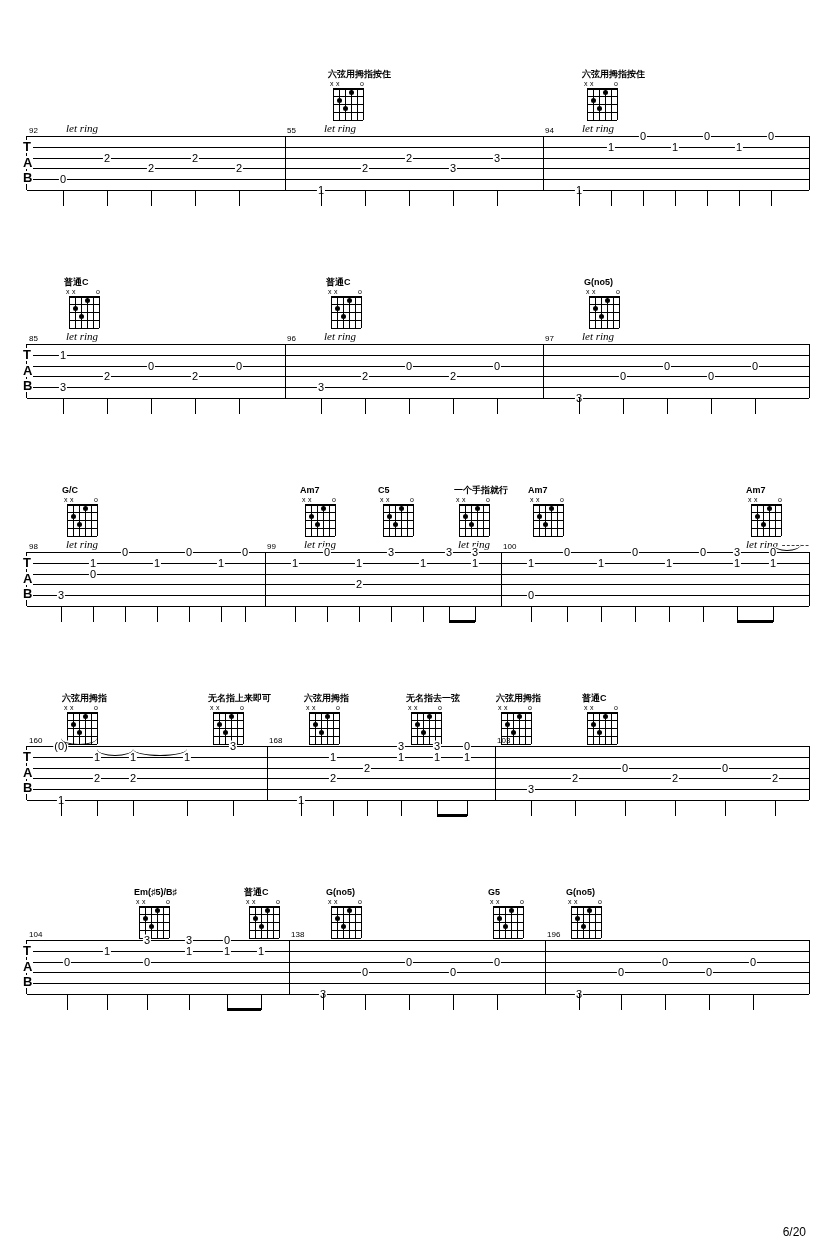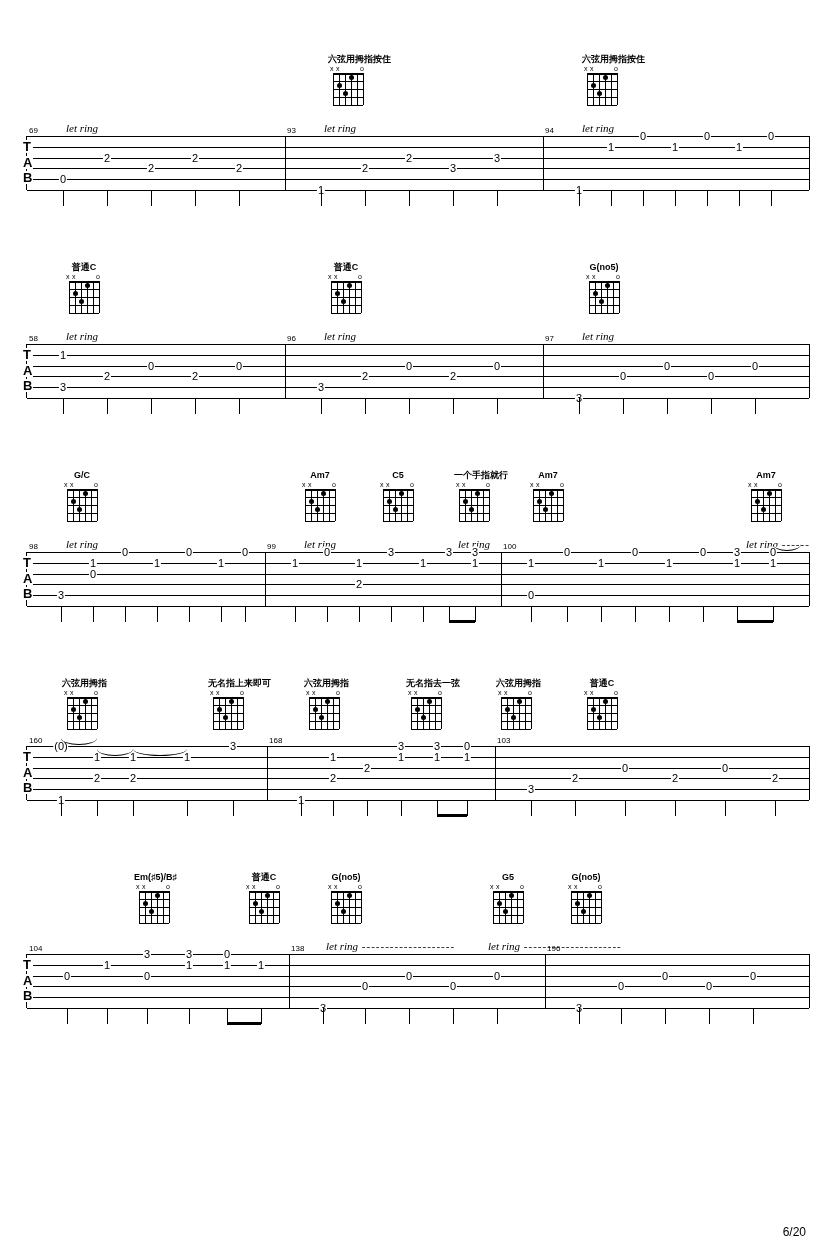--- a/index.html
+++ b/index.html
@@ -1,19 +1,19 @@
 <!DOCTYPE html>
 <html><head>
 <meta charset="utf-8">
 <style>
   html,body{margin:0;padding:0;background:#fff;font-family:"Times New Roman",serif;color:#000}
   .page{width:836px;height:1257px;position:relative;padding:48px 26px 24px 26px;box-sizing:border-box}
   .system{margin-bottom:44px;position:relative}
   .chord-row{position:relative;height:74px}
-  .chord-block{position:absolute;bottom:15px;width:40px;text-align:center}
+  .chord-block{position:absolute;bottom:0;width:40px;}
   .chord-label{font-size:9px;font-weight:bold;font-family:Arial,"Microsoft YaHei",sans-serif;line-height:1.1;margin-bottom:2px;white-space:nowrap}
   .chord-label.cjk{font-family:"Microsoft YaHei","SimHei",sans-serif}
   .chord-dia{width:34px;height:40px;margin:0 auto;position:relative}
   .chord-dia .nut{position:absolute;left:2px;right:2px;top:6px;height:2px;background:#000}
   .chord-dia .v{position:absolute;top:6px;bottom:2px;width:1px;background:#000}
   .chord-dia .h{position:absolute;left:2px;right:2px;height:1px;background:#000}
   .chord-dia .xo{position:absolute;top:-2px;font-size:7px;font-family:Arial,sans-serif}
   .chord-dia .dot{position:absolute;width:5px;height:5px;border-radius:50%;background:#000}
   .letring-row{position:relative;height:14px}
   .letring{position:absolute;font-style:italic;font-size:11px;font-family:"Times New Roman",serif;white-space:nowrap}
@@ -100,33 +100,33 @@
           <div class="line" style="top: 10.8px;"></div>
           <div class="line" style="top: 21.6px;"></div>
           <div class="line" style="top: 32.4px;"></div>
           <div class="line" style="top: 43.2px;"></div>
           <div class="line" style="top: 54px;"></div>
           <div class="tab-clef">
             <span>T</span>
             <span>A</span>
             <span>B</span>
           </div>
-          <div class="barnum" style="left: 2px;">69</div>
+          <div class="barnum" style="left: 2px;">92</div>
           <div class="note" style="left: 36px; top: 43.2px;">0</div>
           <div class="stem" style="left: 36px;"></div>
           <div class="note" style="left: 80px; top: 21.6px;">2</div>
           <div class="stem" style="left: 80px;"></div>
           <div class="note" style="left: 124px; top: 32.4px;">2</div>
           <div class="stem" style="left: 124px;"></div>
           <div class="note" style="left: 168px; top: 21.6px;">2</div>
           <div class="stem" style="left: 168px;"></div>
           <div class="note" style="left: 212px; top: 32.4px;">2</div>
           <div class="stem" style="left: 212px;"></div>
           <div class="barline" style="left: 258px;"></div>
-          <div class="barnum" style="left: 260px;">93</div>
+          <div class="barnum" style="left: 260px;">55</div>
           <div class="note" style="left: 294px; top: 54px;">1</div>
           <div class="stem" style="left: 294px;"></div>
           <div class="note" style="left: 338px; top: 32.4px;">2</div>
           <div class="stem" style="left: 338px;"></div>
           <div class="note" style="left: 382px; top: 21.6px;">2</div>
           <div class="stem" style="left: 382px;"></div>
           <div class="note" style="left: 426px; top: 32.4px;">3</div>
           <div class="stem" style="left: 426px;"></div>
           <div class="note" style="left: 470px; top: 21.6px;">3</div>
           <div class="stem" style="left: 470px;"></div>
@@ -240,21 +240,21 @@
           <div class="line" style="top: 10.8px;"></div>
           <div class="line" style="top: 21.6px;"></div>
           <div class="line" style="top: 32.4px;"></div>
           <div class="line" style="top: 43.2px;"></div>
           <div class="line" style="top: 54px;"></div>
           <div class="tab-clef">
             <span>T</span>
             <span>A</span>
             <span>B</span>
           </div>
-          <div class="barnum" style="left: 2px;">58</div>
+          <div class="barnum" style="left: 2px;">85</div>
           <div class="note" style="left: 36px; top: 43.2px;">3</div>
           <div class="stem" style="left: 36px;"></div>
           <div class="note" style="left: 36px; top: 10.8px;">1</div>
           <div class="stem" style="left: 36px;"></div>
           <div class="note" style="left: 80px; top: 32.4px;">2</div>
           <div class="stem" style="left: 80px;"></div>
           <div class="note" style="left: 124px; top: 21.6px;">0</div>
           <div class="stem" style="left: 124px;"></div>
           <div class="note" style="left: 168px; top: 32.4px;">2</div>
           <div class="stem" style="left: 168px;"></div>
@@ -888,24 +888,20 @@
               <div class="xo" style="left: 11px;"></div>
               <div class="xo" style="left: 17px;"></div>
               <div class="xo" style="left: 23px;"></div>
               <div class="xo" style="left: 29px;">o</div>
               <div class="dot" style="top: 16px; left: 6px;"></div>
               <div class="dot" style="top: 24px; left: 12px;"></div>
               <div class="dot" style="top: 8px; left: 18px;"></div>
             </div>
           </div>
         </div>
-        <div class="letring-row">
-          <div class="letring" style="left: 300px;">let ring<span class="dashes"> --------------------</span></div>
-          <div class="letring" style="left: 462px;">let ring<span class="dashes"> ---------------------</span></div>
-        </div>
         <div class="staff">
           <div class="line" style="top: 0px;"></div>
           <div class="line" style="top: 10.8px;"></div>
           <div class="line" style="top: 21.6px;"></div>
           <div class="line" style="top: 32.4px;"></div>
           <div class="line" style="top: 43.2px;"></div>
           <div class="line" style="top: 54px;"></div>
           <div class="tab-clef">
             <span>T</span>
             <span>A</span>

